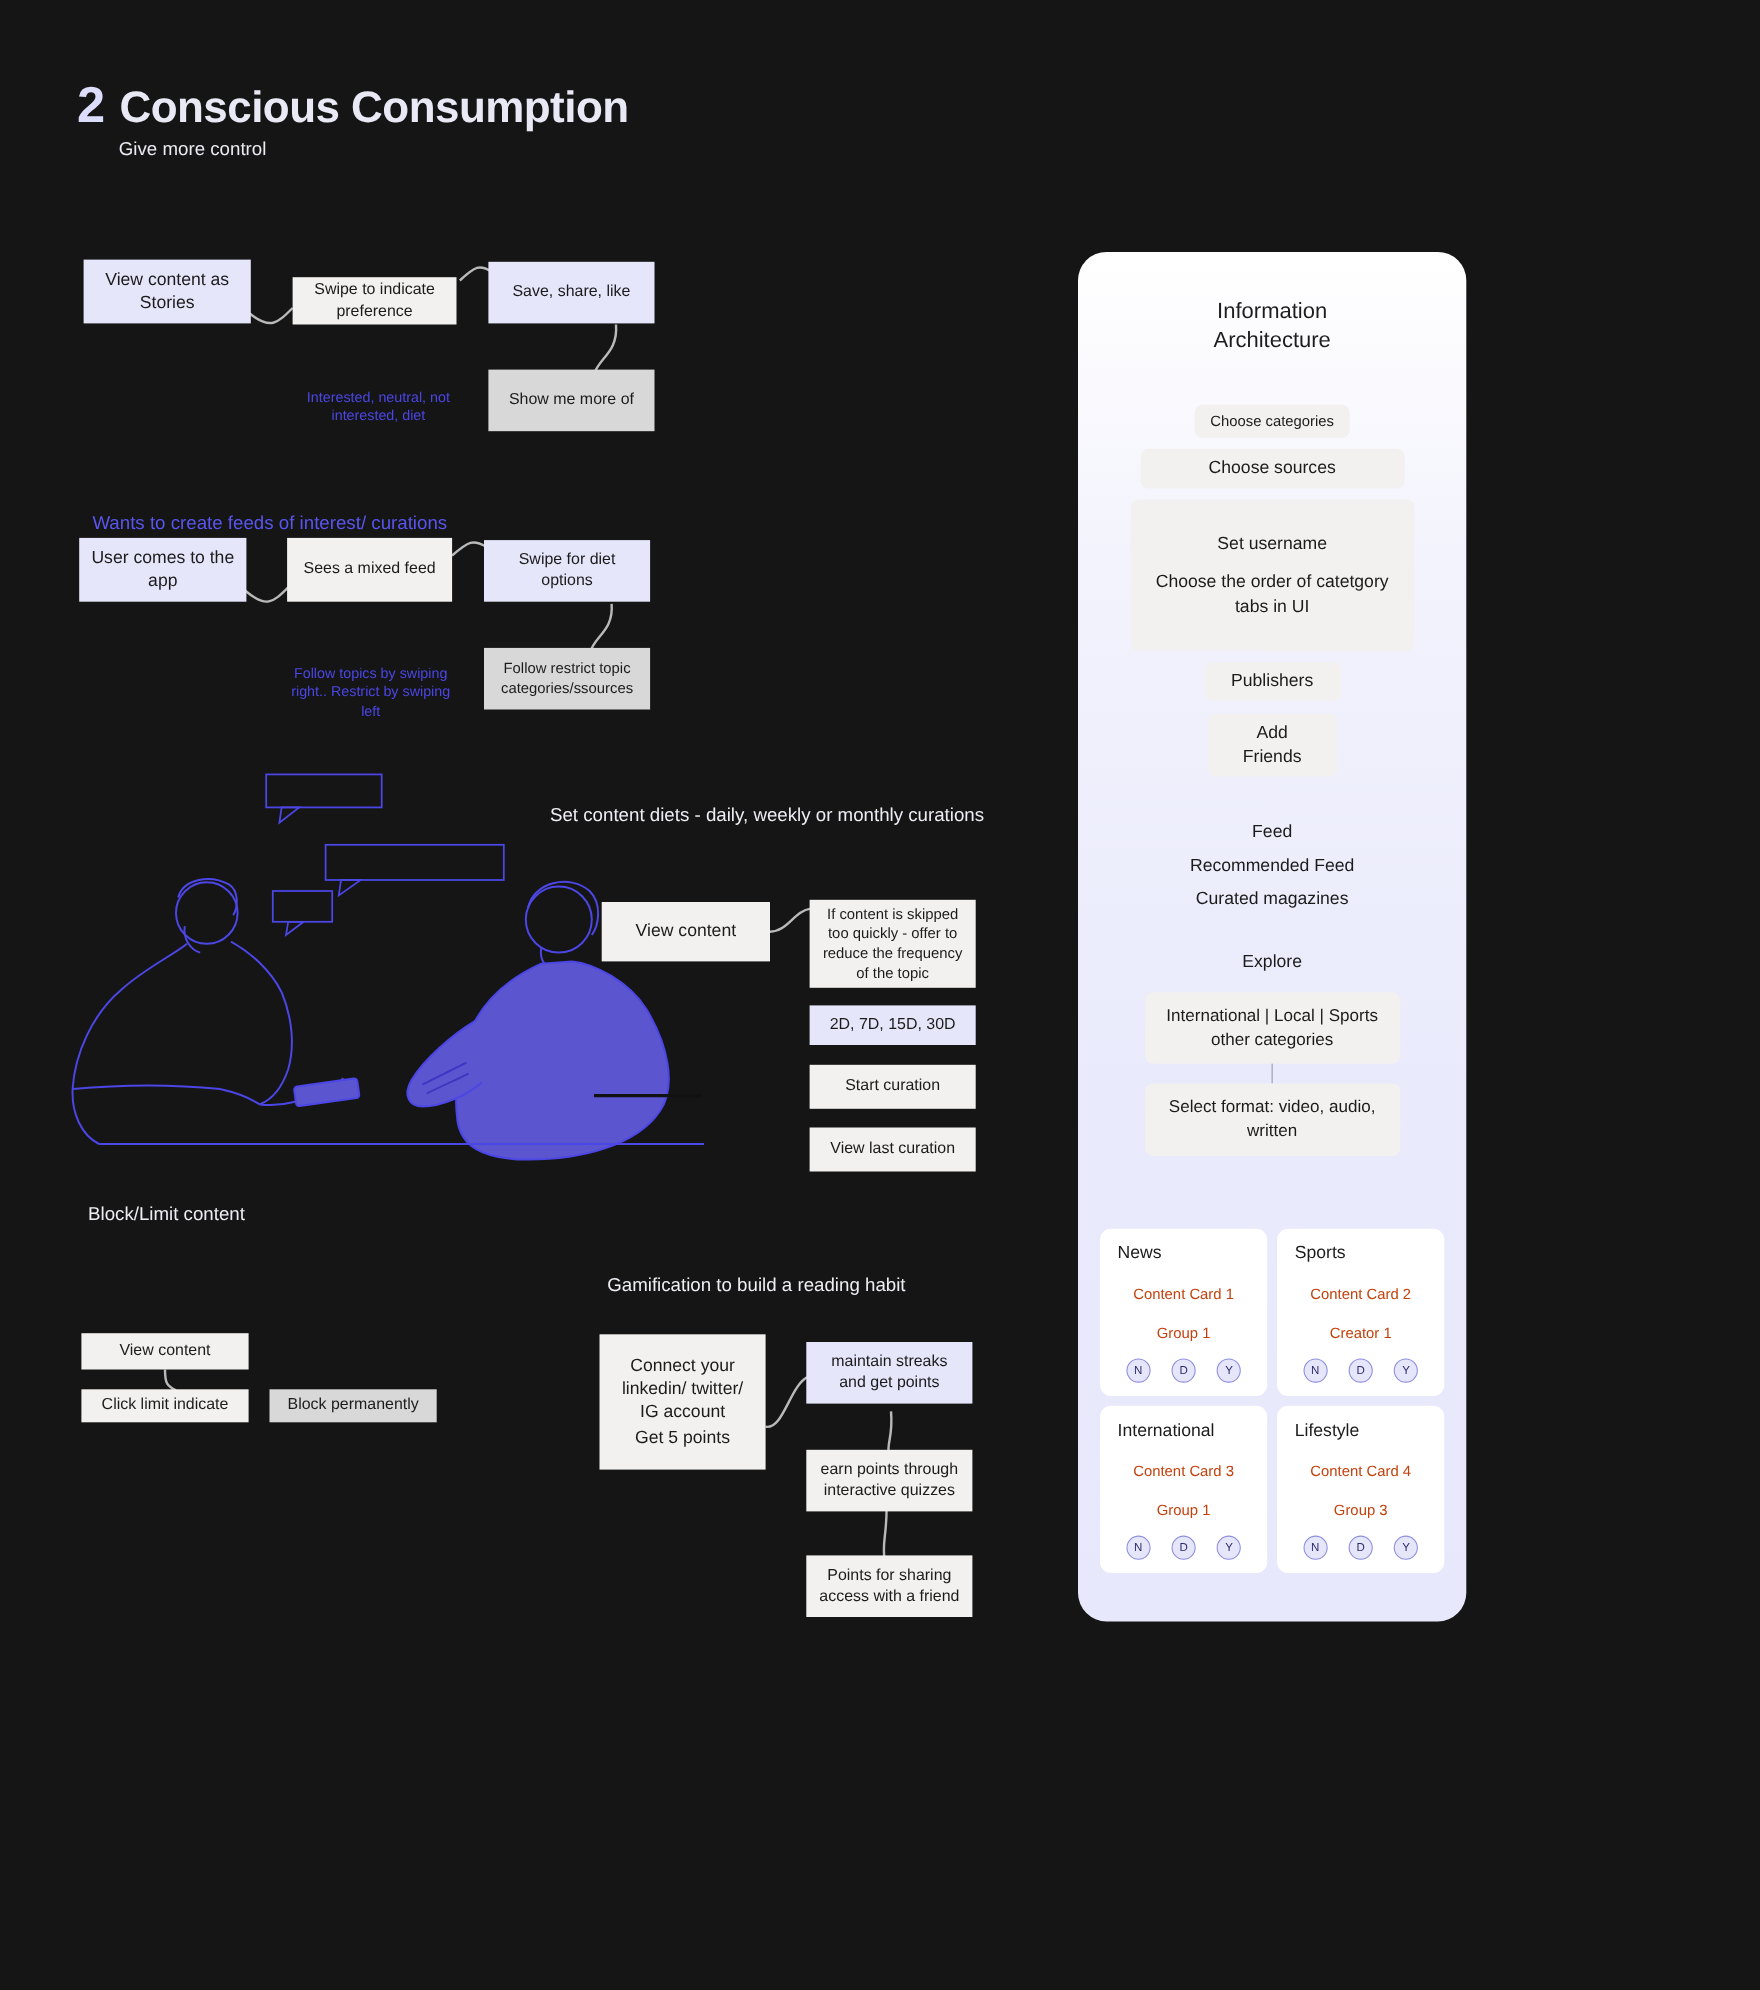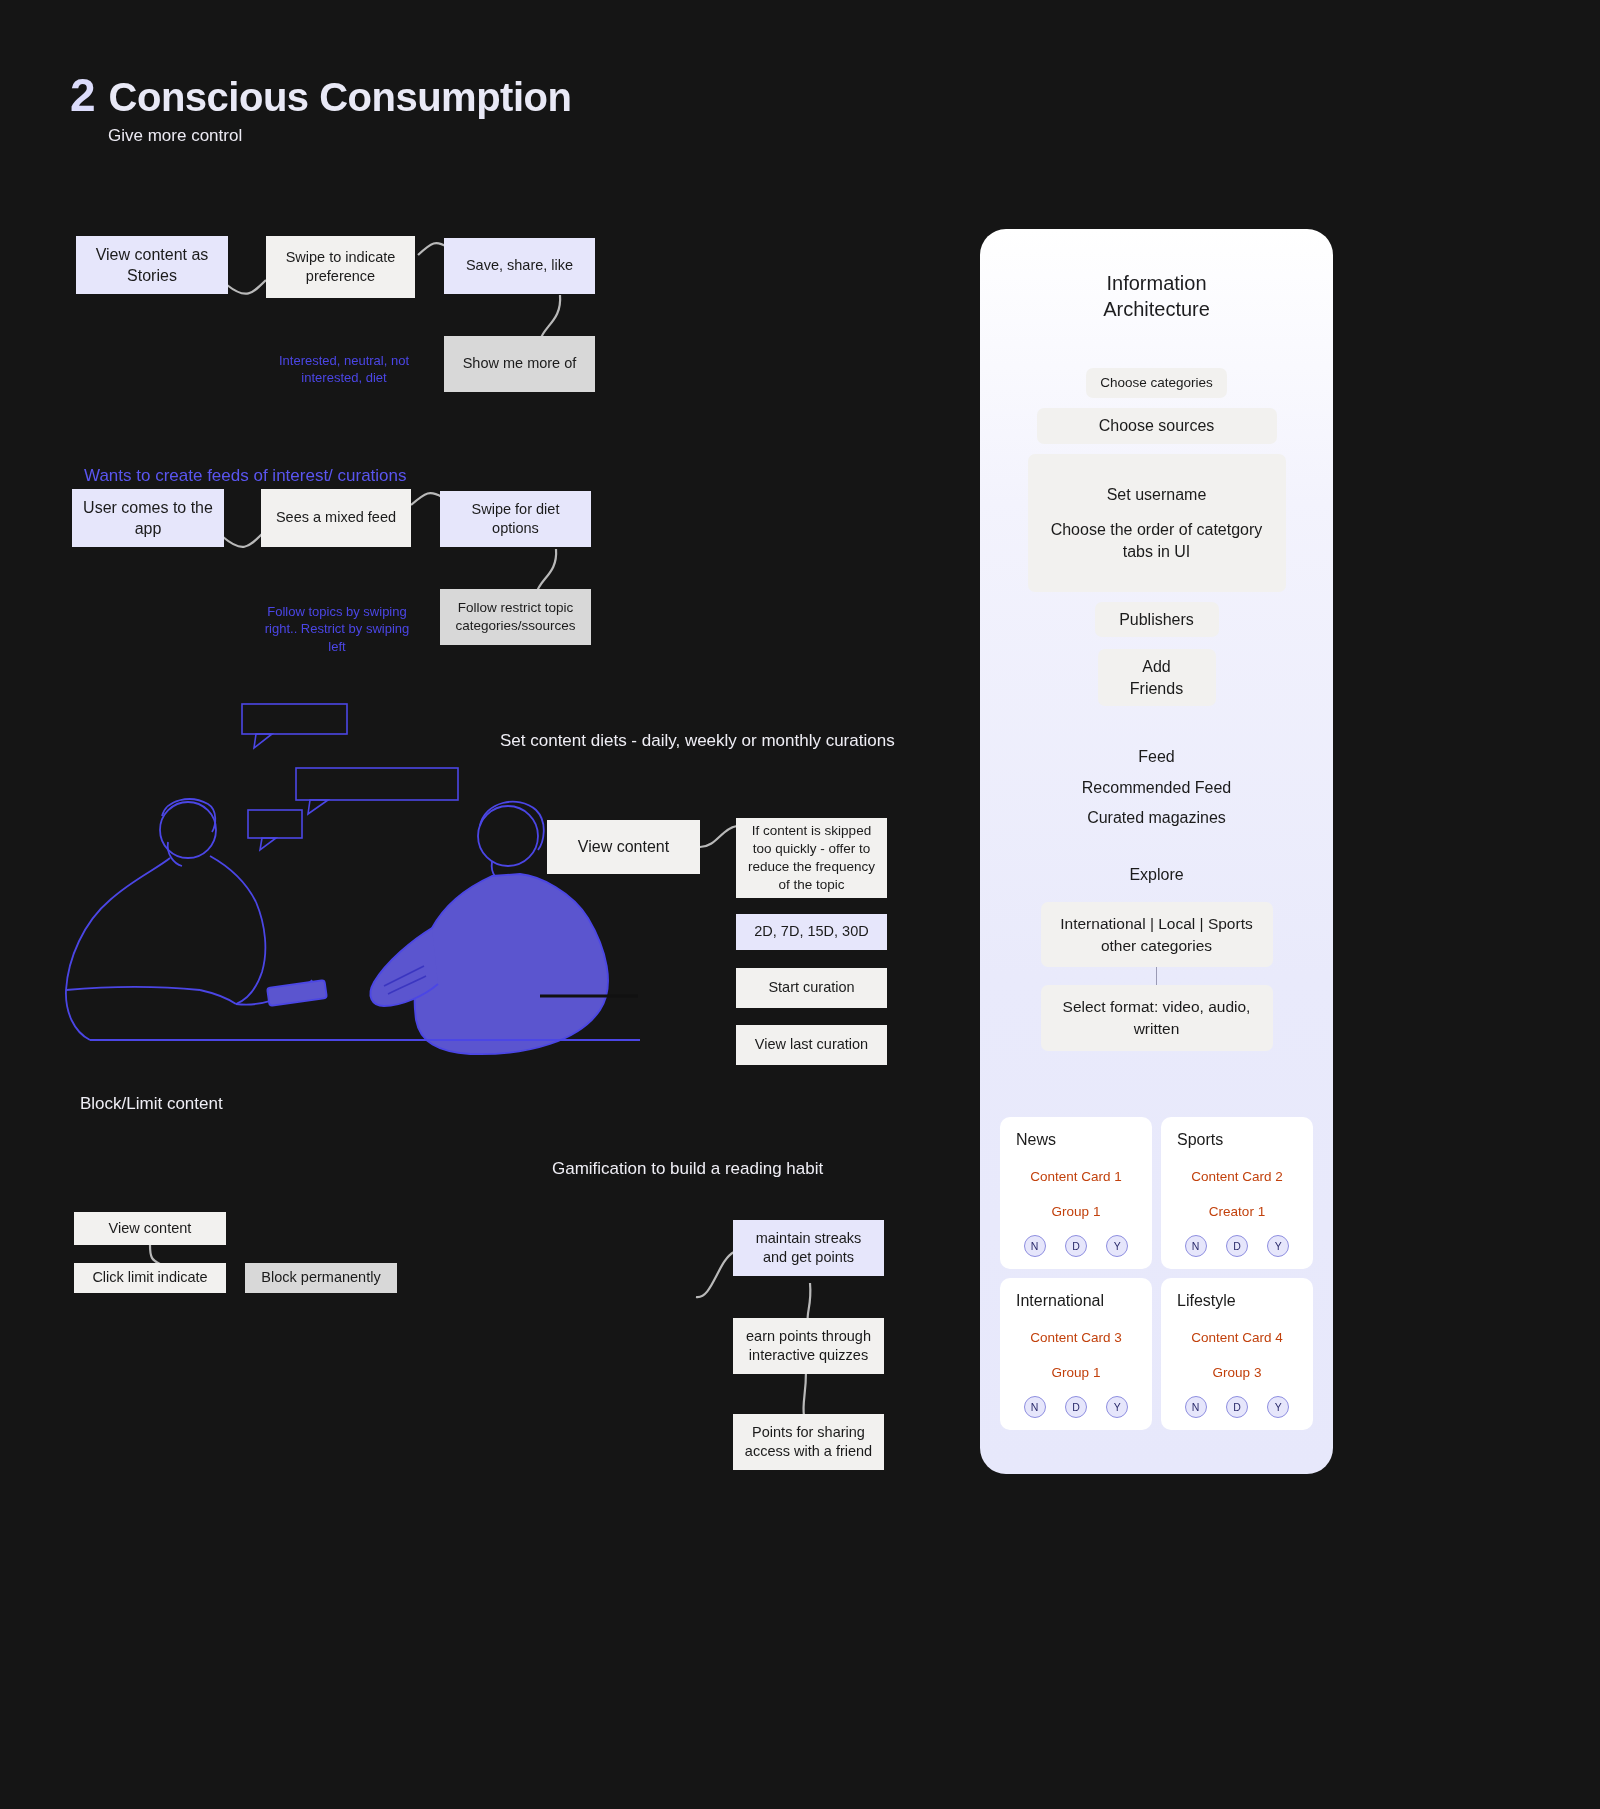--- a/index.html
+++ b/index.html
@@ -136,21 +136,21 @@
     <path d="M700 847 C 716 847, 722 828, 737 826"></path>
 
     <path d="M150 1245 C 150 1258, 152 1260, 160 1264"></path>
 
     <path d="M696 1297 C 712 1300, 718 1260, 734 1252"></path>
     <path d="M810 1283 C 812 1306, 806 1312, 808 1322"></path>
     <path d="M806 1371 C 806 1396, 802 1402, 804 1416"></path>
   </svg>
 
   <div class="box lav" style="left:76px; top:236px; width:152px; height:58px;">View content as Stories</div>
-  <div class="box wht small" style="left:266px; top:236px; width:149px; height:62px;">Swipe to indicate preference</div>
+  <div class="box wht small" style="left:266px; top:252px; width:149px; height:43px;">Swipe to indicate preference</div>
   <div class="box lav small" style="left:444px; top:238px; width:151px; height:56px;">Save, share, like</div>
   <div class="box gry small" style="left:444px; top:336px; width:151px; height:56px;">Show me more of</div>
   <div class="note" style="left:273px; top:317px; width:142px;">Interested, neutral, not interested, diet</div>
 
   <div class="note lg" style="left:84px; top:430px; width:460px;">Wants to create feeds of interest/ curations</div>
   <div class="box lav" style="left:72px; top:489px; width:152px; height:58px;">User comes to the app</div>
   <div class="box wht small" style="left:261px; top:489px; width:150px; height:58px;">Sees a mixed feed</div>
   <div class="box lav small" style="left:440px; top:491px; width:151px; height:56px;">Swipe for diet options</div>
   <div class="box gry xsmall" style="left:440px; top:589px; width:151px; height:56px;">Follow restrict topic categories/ssources</div>
   <div class="note" style="left:264px; top:568px; width:146px;">Follow topics by swiping right.. Restrict by swiping left</div>
@@ -208,20 +208,24 @@
   <div class="box lav small" style="left:736px; top:914px; width:151px; height:36px;">2D, 7D, 15D, 30D</div>
   <div class="box wht small" style="left:736px; top:968px; width:151px; height:40px;">Start curation</div>
   <div class="box wht small" style="left:736px; top:1025px; width:151px; height:40px;">View last curation</div>
 
   <div class="sect-label" style="left:80px; top:1094px;">Block/Limit content</div>
   <div class="box wht small" style="left:74px; top:1212px; width:152px; height:33px;">View content</div>
   <div class="box wht small" style="left:74px; top:1263px; width:152px; height:30px;">Click limit indicate</div>
   <div class="box gry small" style="left:245px; top:1263px; width:152px; height:30px;">Block permanently</div>
 
   <div class="sect-label" style="left:552px; top:1159px;">Gamification to build a reading habit</div>
+  <div class="box wht" style="left:545px; top:1213px; width:151px; height:123px; flex-direction:column; justify-content:space-between; padding:18px 10px;">
+    <span>Connect your linkedin/ twitter/ IG account</span>
+    <span>Get 5 points</span>
+  </div>
   <div class="box lav small" style="left:733px; top:1220px; width:151px; height:56px;">maintain streaks and get points</div>
   <div class="box wht small" style="left:733px; top:1318px; width:151px; height:56px;">earn points through interactive quizzes</div>
   <div class="box wht small" style="left:733px; top:1414px; width:151px; height:56px;">Points for sharing access with a friend</div>
 
   <div class="phone">
 
     <div class="ia-title" style="white-space:pre-line;">Information
 Architecture</div>
 
     <div class="pillcol">

